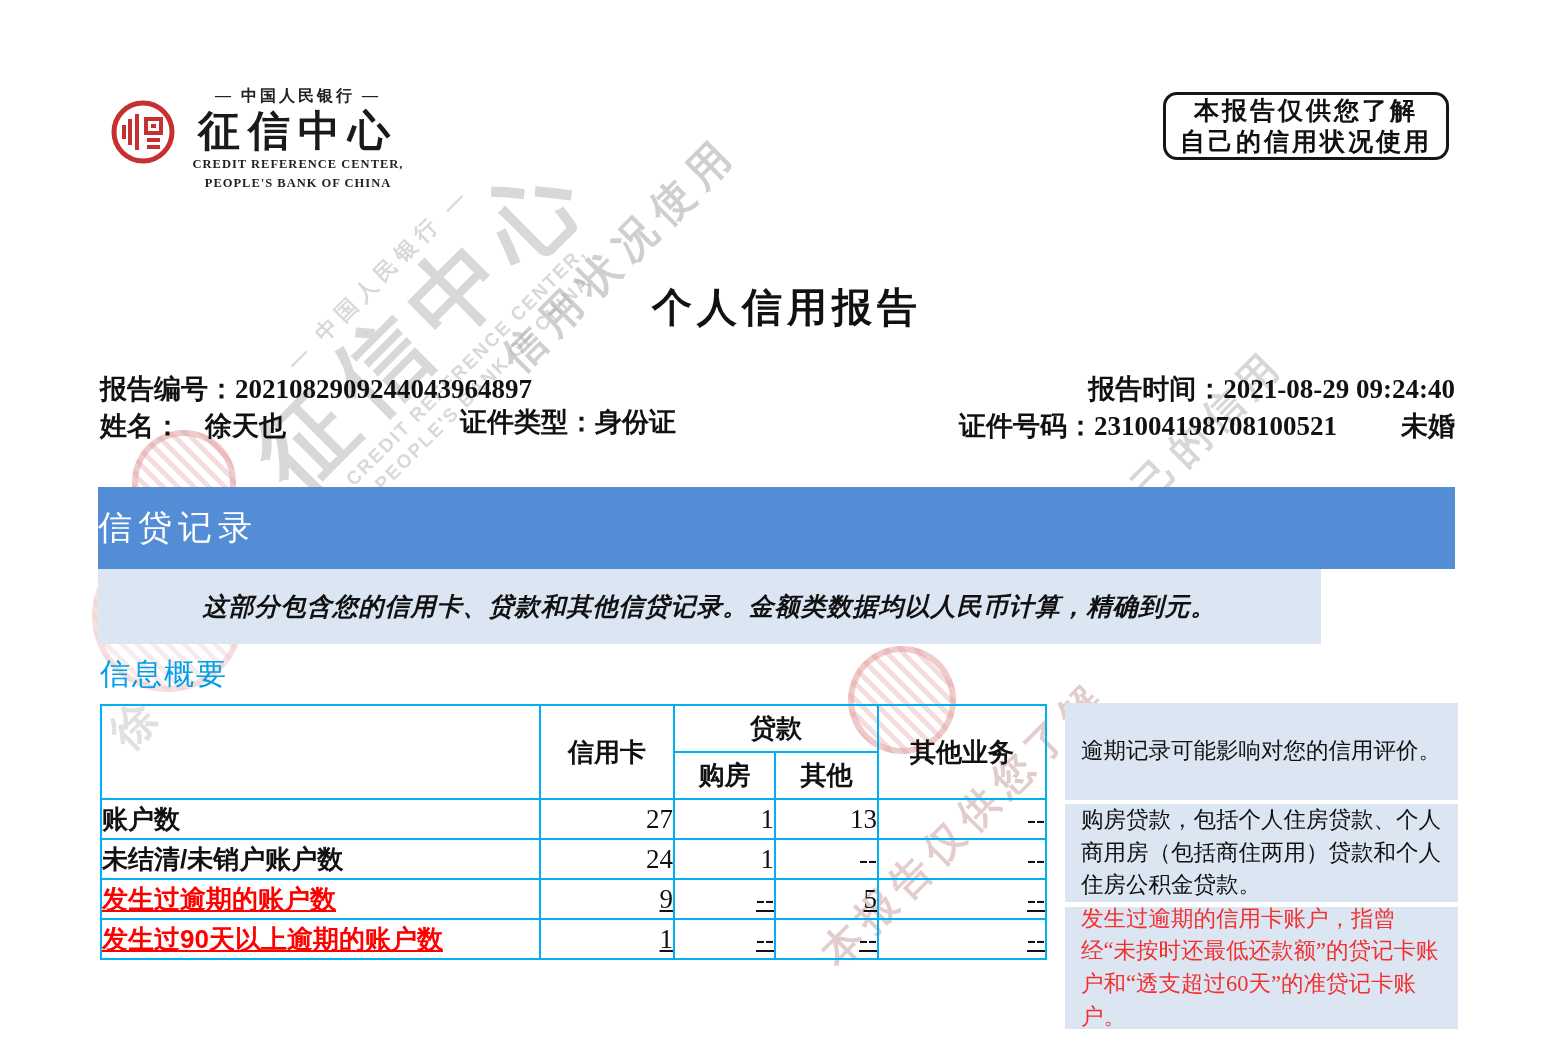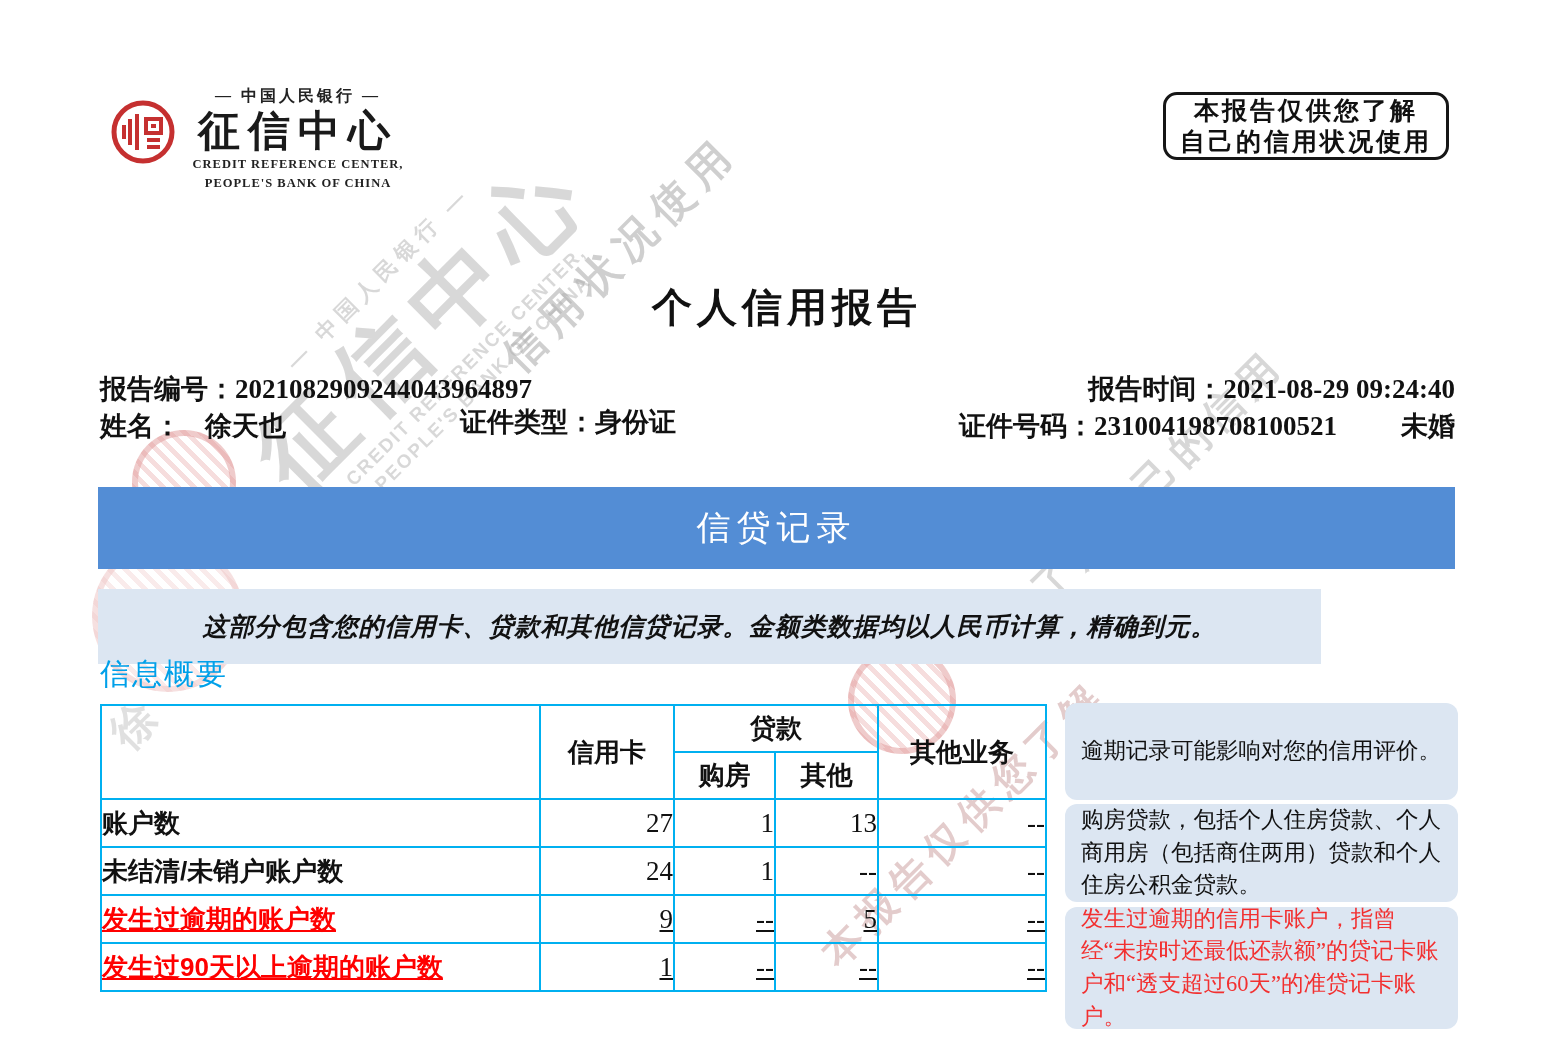--- a/index.html
+++ b/index.html
@@ -48,44 +48,44 @@
   
   .meta{position:absolute;z-index:2;font-size:27px;font-weight:bold;}
   .meta-l1{left:100px;right:97px;top:371px;display:flex;justify-content:space-between;}
   .meta-l2-name{left:100px;top:408px;}
   .meta-l2-idtype{left:460px;top:404px;}
   .meta-l2-right{top:408px;right:97px;display:flex;gap:64px;}
   .meta .gap{display:inline-block;width:24px;}
 
   
   .banner{position:absolute;left:98px;top:487px;width:1357px;height:82px;z-index:2;
-          background:var(--banner-blue);display:flex;align-items:center;justify-content:center;
+          background:var(--banner-blue);display:flex;align-items:center;
           color:#fff;font-size:34px;letter-spacing:6px;font-weight:500;}
-  .subbanner{position:absolute;left:98px;top:589px;width:1223px;height:75px;z-index:2;
+  .subbanner{position:absolute;left:98px;top:569px;width:1223px;height:75px;z-index:2;
              background:var(--panel-blue);display:flex;align-items:center;justify-content:center;
              font-size:25px;font-weight:bold;font-style:italic;letter-spacing:1px;}
 
   .summary-heading{position:absolute;left:100px;top:654px;z-index:2;
                    font-size:30px;font-weight:normal;letter-spacing:2px;color:var(--heading-blue);}
 
   
   .tbl-wrap{position:absolute;left:100px;top:704px;z-index:2;}
   table.summary{border-collapse:collapse;table-layout:fixed;width:945px;background:transparent;}
   table.summary th,table.summary td{border:2px solid var(--table-border);padding:0;background:transparent;}
   table.summary th{font-size:26px;font-weight:bold;text-align:center;}
-  .h1{height:47px;} .h2{height:47px;} .dr{height:48px;}
+  .h1{height:47px;} .h2{height:47px;} .dr{height:40px;}
   td.lbl{font-size:26px;font-weight:bold;text-align:left;padding-left:13px;}
   td.val{text-align:right;font-family:"Liberation Serif","DejaVu Serif",serif;font-size:27px;}
   tr.danger td{color:var(--alert-red);text-decoration:underline;}
   tr.danger td.val{color:#111;}
 
   
   .note{position:absolute;left:1065px;width:393px;z-index:2;background:var(--panel-blue);
         box-sizing:border-box;padding:8px 16px;display:flex;align-items:center;
-        font-family:"Liberation Serif","DejaVu Serif",serif;font-size:22.5px;line-height:1.45;border-radius:12px;}
+        font-family:"Liberation Serif","DejaVu Serif",serif;font-size:22.5px;line-height:1.45;}
   .note1{top:703px;height:97px;}
   .note2{top:804px;height:98px;}
   .note3{top:907px;height:122px;color:#f23030;}
 </style>
 </head>
 <body>
 
 <div class="page">
 
   <div class="wm wm-logo">

